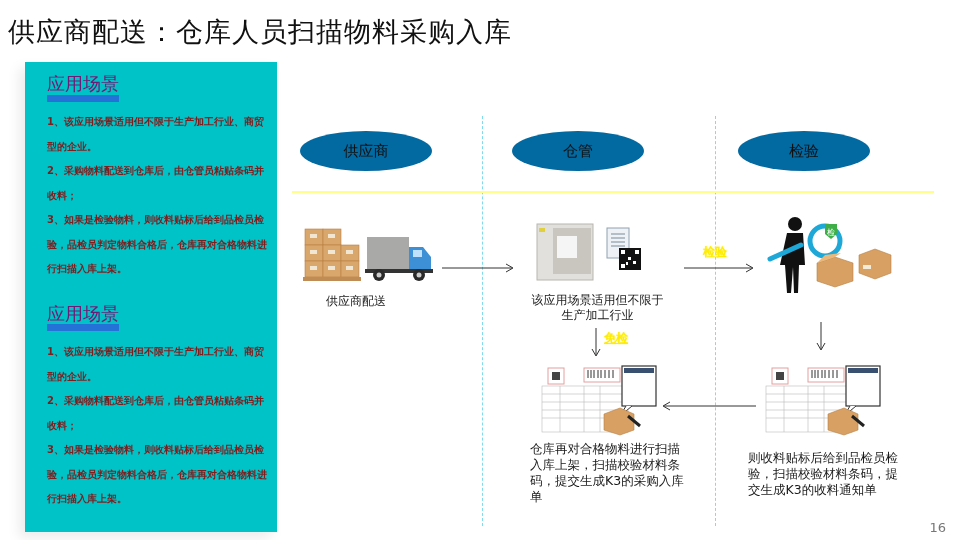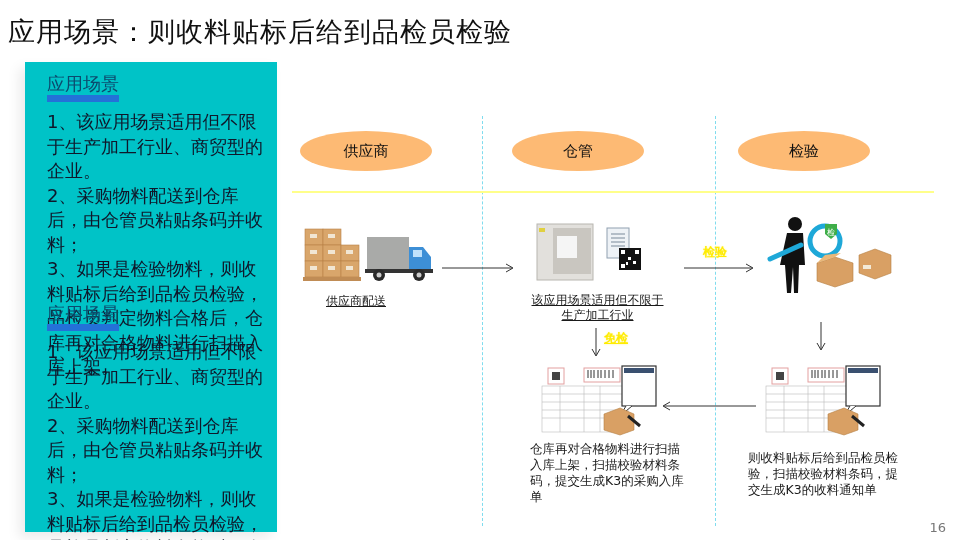--- a/index.html
+++ b/index.html
@@ -1,41 +1,41 @@
 <!DOCTYPE html>
 <html><head>
 <meta charset="utf-8">
 <style>
   html, body { margin:0; padding:0; }
   body { width:960px; height:540px; background:#ffffff; position:relative; overflow:hidden;
          font-family:"DejaVu Sans", "Liberation Sans", sans-serif; color:#1a1a1a; }
   .title { position:absolute; left:8px; top:14px; font-size:27px; letter-spacing:1px; color:#111; }
   .panel { position:absolute; left:25px; top:62px; width:252px; height:470px; background:#00c3c7;
            box-shadow: -6px 6px 12px rgba(0,0,0,0.08); }
-  .sec-title { position:absolute; left:22px; font-size:18px; color:#0c4a6e; }
+  .sec-title { position:absolute; left:22px; font-size:18px; color:#701a75; }
   .sec-bar { position:absolute; left:22px; width:72px; height:7px; background:#2471d8; }
-  .sec-text { position:absolute; left:22px; width:222px; font-size:18px; line-height:24.5px; color:#0f172a; }
+  .sec-text { position:absolute; left:22px; width:222px; font-size:10px; line-height:24.5px; color:#7f1d1d;font-weight:bold; }
 
   .vline { position:absolute; top:116px; height:410px; border-left:1px dashed #7fdcee; }
   .hline { position:absolute; left:292px; top:191px; width:642px; height:2px; background:#ffff8a; }
-  .ellipse { position:absolute; width:132px; height:40px; border-radius:50%; background:#fdba74;
+  .ellipse { position:absolute; width:132px; height:40px; border-radius:50%; background:#0369a1;
              display:flex; align-items:center; justify-content:center; font-size:15px; color:#111; }
 
-  .cap { position:absolute; font-size:12px; line-height:15px; color:#1a1a1a;text-decoration:underline; }
+  .cap { position:absolute; font-size:12px; line-height:15px; color:#1a1a1a; }
   .cap-small { position:absolute; font-size:12.5px; line-height:16px; color:#1a1a1a; }
   .yellow { position:absolute; font-size:12px; color:#ffec00; font-weight:bold; text-shadow:0 0 2px #fff59a; }
   .page-num { position:absolute; right:14px; top:520px; font-size:13px; color:#777; }
 
   .arrow { position:absolute; }
   .icon { position:absolute; }
 </style>
 </head>
 <body>
 
-<div class="title">应用场景：则收料贴标后给到品检员检验</div>
+<div class="title">供应商配送：仓库人员扫描物料采购入库</div>
 
 <div class="panel">
   <div class="sec-title" style="top:10px;">应用场景</div>
   <div class="sec-bar" style="top:33px;"></div>
   <div class="sec-text" style="top:48px;">
     <div>1、该应用场景适用但不限于生产加工行业、商贸型的企业。</div>
     <div>2、采购物料配送到仓库后，由仓管员粘贴条码并收料；</div>
     <div>3、如果是检验物料，则收料贴标后给到品检员检验，品检员判定物料合格后，仓库再对合格物料进行扫描入库上架。</div>
   </div>
 

